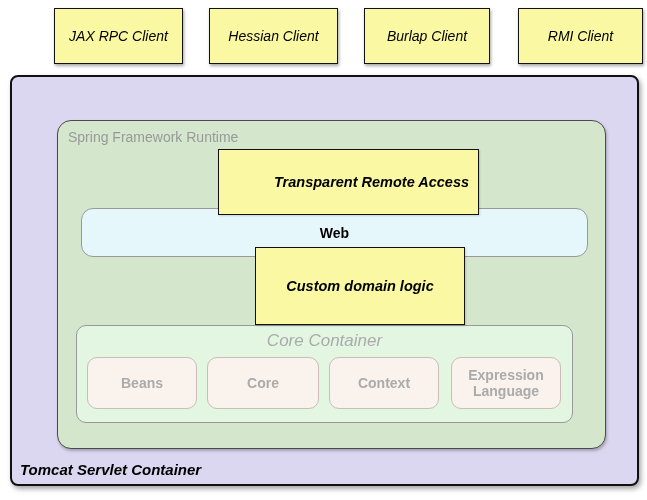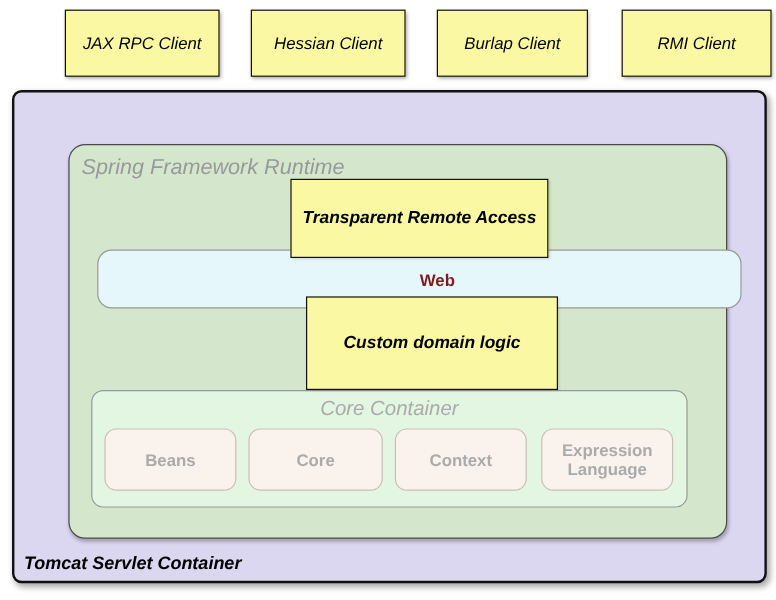--- a/index.html
+++ b/index.html
@@ -32,39 +32,39 @@
   }
 
   
   .runtime{
     position:absolute;left:45px;top:43px;width:547px;height:327px;
     background:#D4E7CC;border:1px solid #4a4a4a;border-radius:14px;
     box-shadow:1px 2px 3px rgba(0,0,0,0.25);
   }
   .runtime-label{
     position:absolute;left:10px;top:8px;
-    font-style:italic;font-size:18px;color:#98999B;text-align:right;
+    font-size:14px;color:#98999B;text-align:right;
   }
 
   
   .web-bar{
     position:absolute;left:23px;top:87px;width:505px;height:47px;
     background:#E6F7FC;border:1px solid #999;border-radius:12px;
     display:flex;align-items:center;justify-content:center;
-    font-weight:bold;font-size:14px;color:#7f1d1d;z-index:1;padding-left:30px;
+    font-weight:bold;font-size:14px;color:#000000;z-index:1;
   }
 
   
   .yellow-box{
     position:absolute;background:#FAF8A2;border:1.5px solid #111;
     display:flex;align-items:center;justify-content:center;text-align:center;
     font-weight:bold;font-style:italic;font-size:14.5px;color:#000;
     z-index:2;box-shadow:1px 1px 2px rgba(0,0,0,0.15);
   }
-  .tra{left:184px;top:28px;width:213px;height:64px;}
+  .tra{left:160px;top:28px;width:213px;height:64px;padding-left:46px;}
   .cdl{left:172px;top:126px;width:208px;height:76px;margin-left:25px;}
 
   
   .core{
     position:absolute;left:18px;top:204px;width:495px;height:96px;
     background:#E2F6E1;border:1px solid #999;border-radius:10px;
   }
   .core-label{
     text-align:center;font-style:italic;font-size:17px;color:#ABABAB;margin-top:5px;
   }

